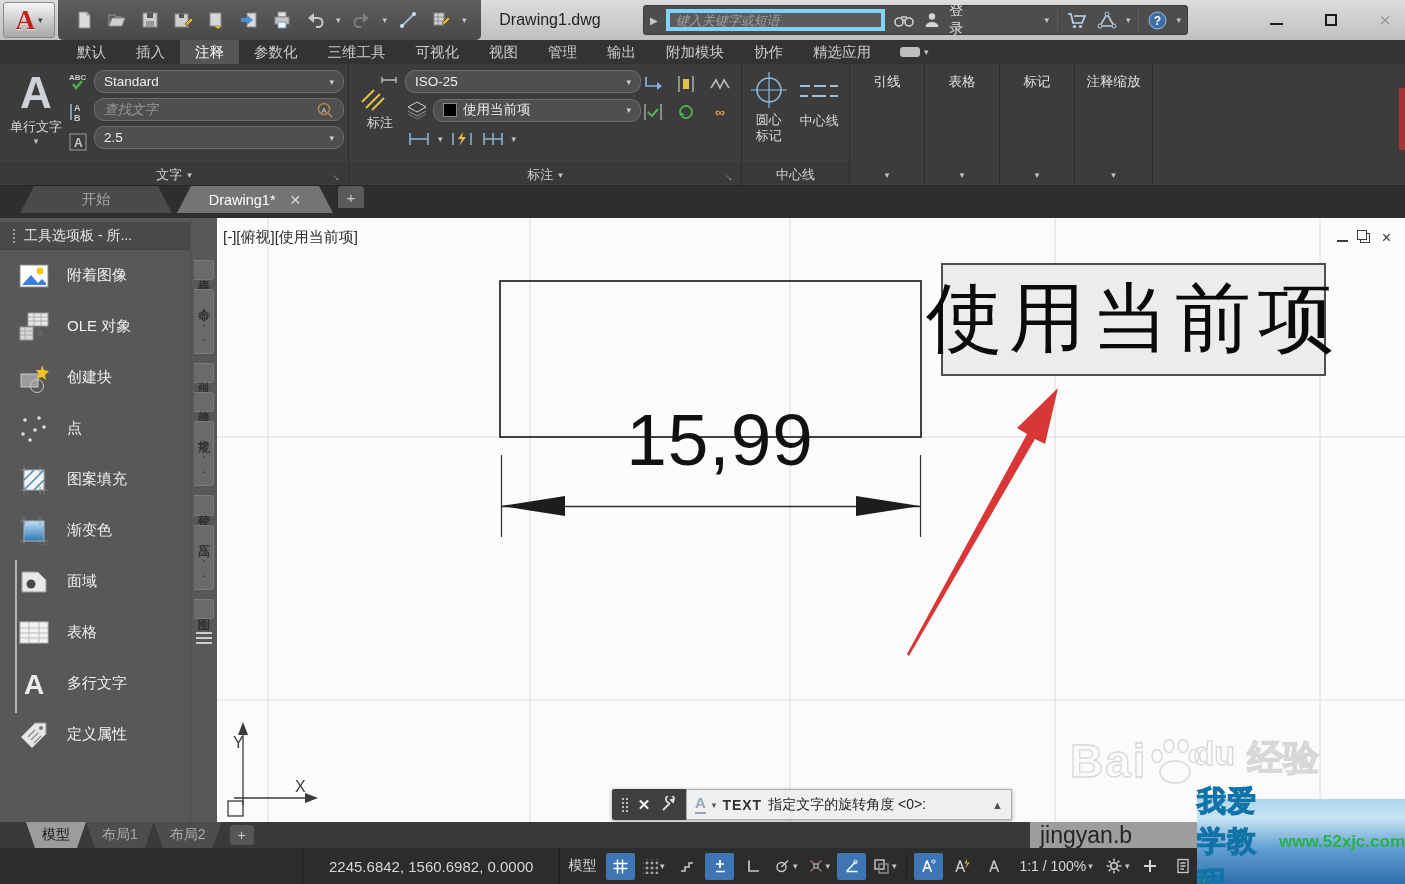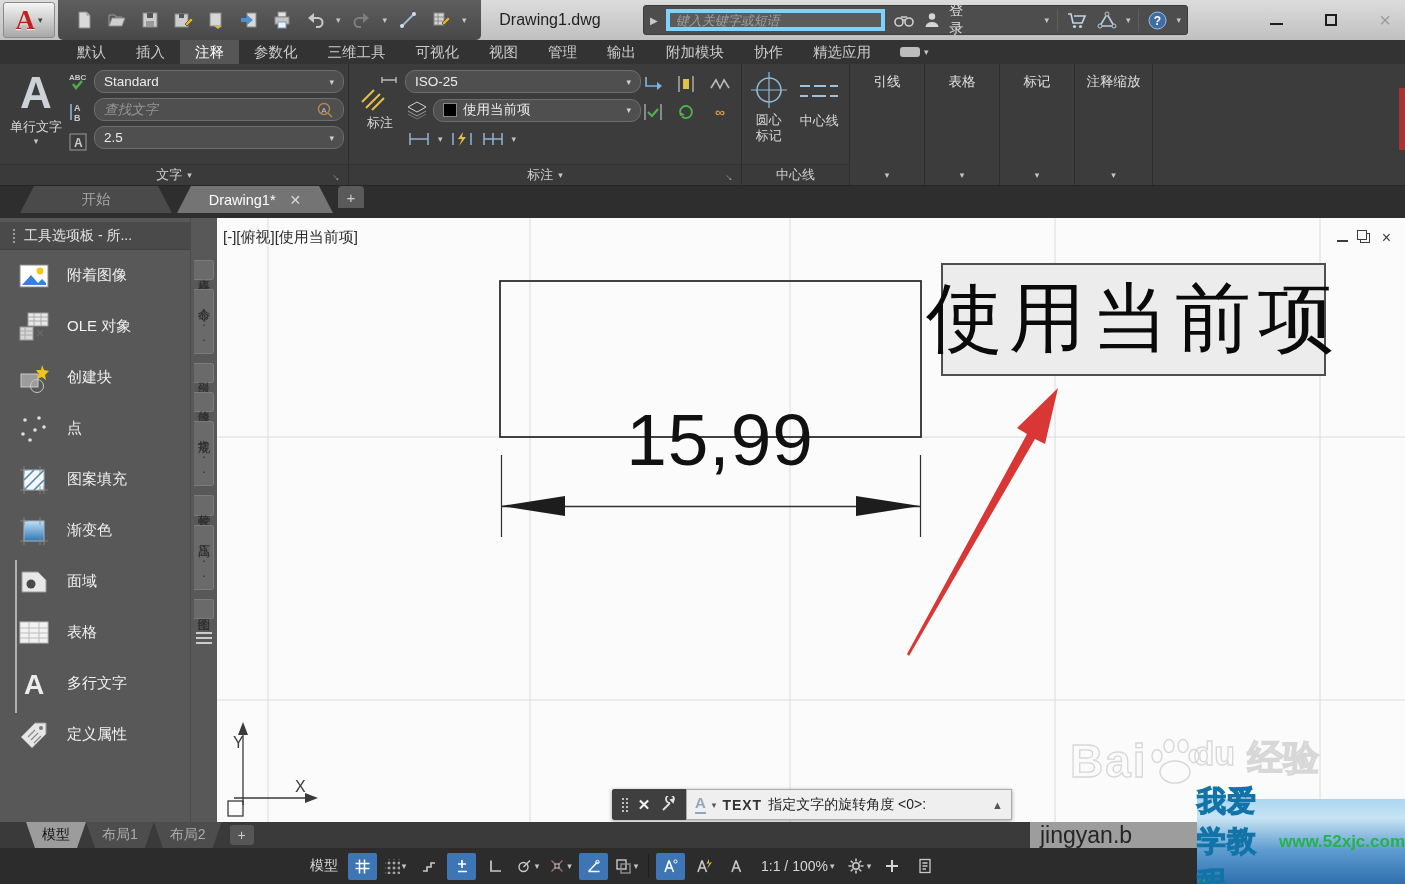--- a/index.html
+++ b/index.html
@@ -704,20 +704,21 @@
 
   <div class="layoutbar">
     <span class="ltab active">模型</span>
     <span class="ltab idle">布局1</span>
     <span class="ltab idle">布局2</span>
     <span class="lplus">+</span>
     <span class="jpatch">jingyan.b</span>
   </div>
 
   <div class="statusbar">
+    <span class="coords">2245.6842, 1560.6982, 0.0000</span>
     <span class="sbi sbtxt">模型</span>
     <span class="sbi on">
         <svg width="17" height="17">
           <path d="M1.5 5.5h14M1.5 10.5h14M5.5 1.5v14M10.5 1.5v14" stroke="#fff" stroke-width="1.5"></path>
         </svg>
       </span>
     <span class="sbi">
         <span class="dots"></span>
         <span class="ddarw">▾</span>
       </span>

